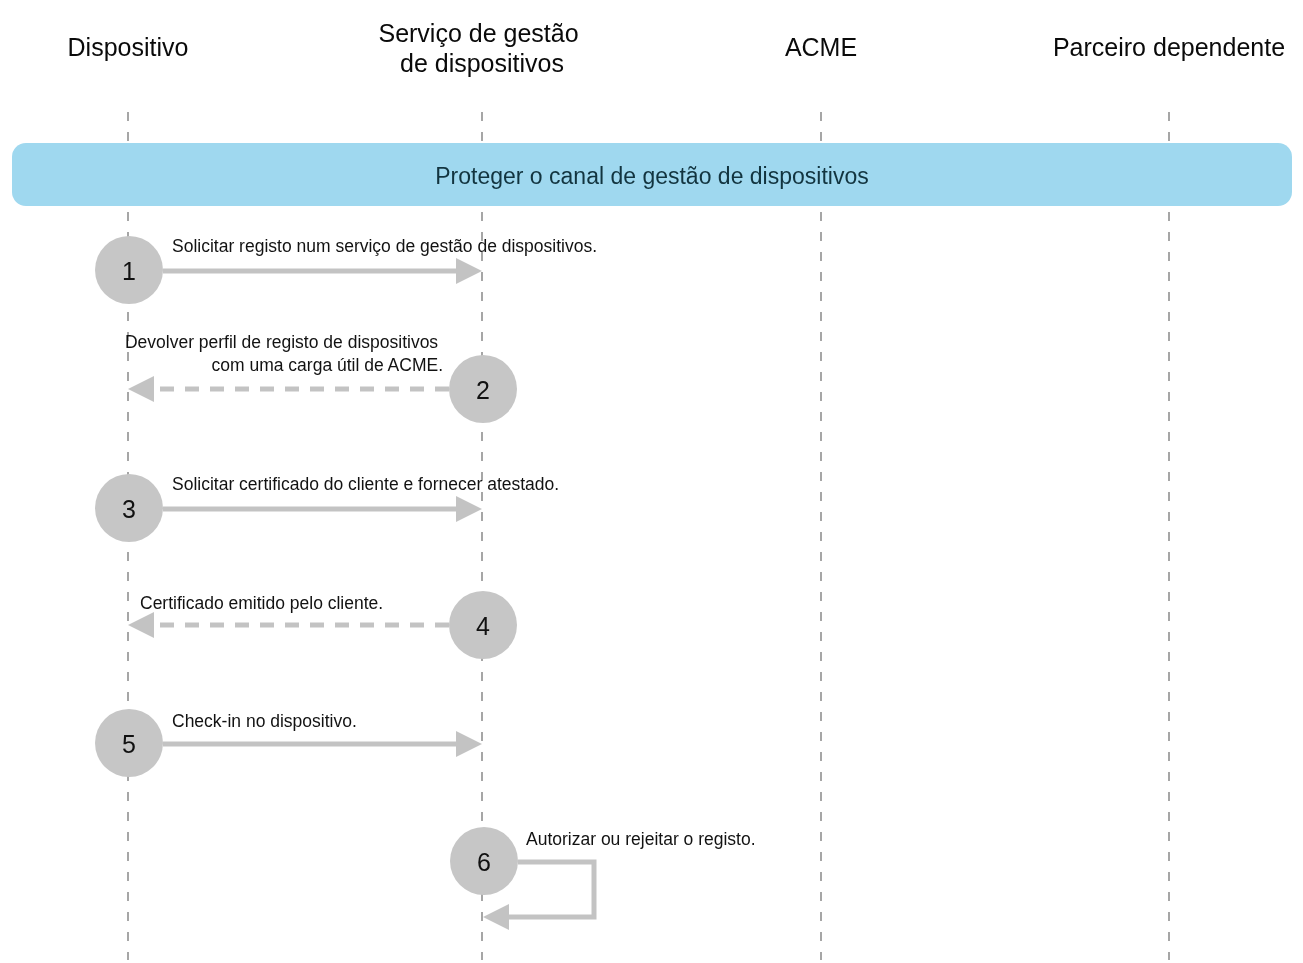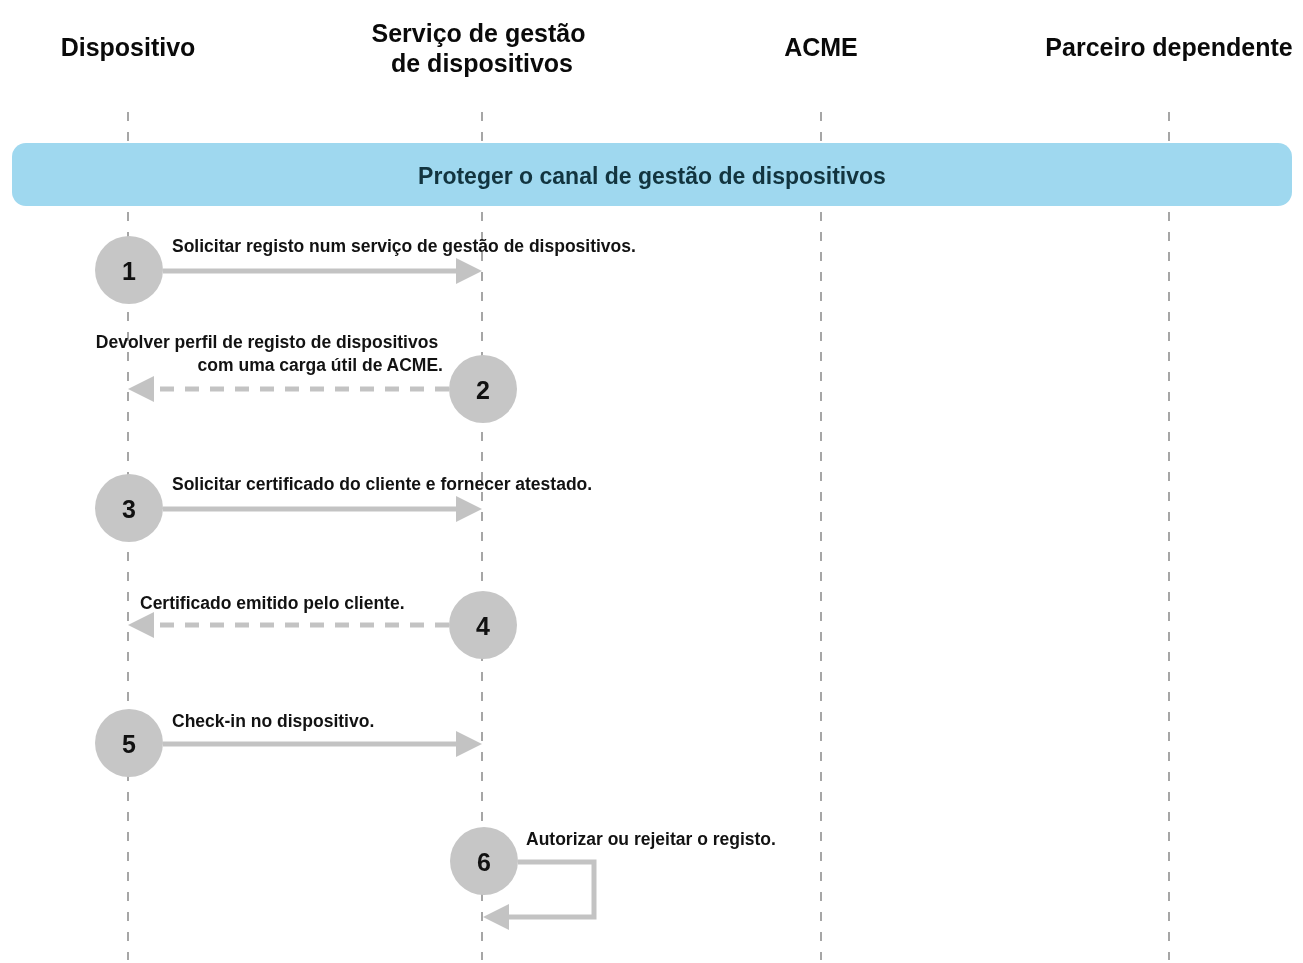--- a/index.html
+++ b/index.html
@@ -11,21 +11,20 @@
   body {
     font-family: "Liberation Sans", sans-serif;
     -webkit-font-smoothing: antialiased;
   }
   #diagram-root {
     position: relative;
     width: 1303px;
     height: 963px;
     background: #ffffff;
     overflow: hidden;
-    font-weight: bold;
   }
   #diagram-svg {
     position: absolute;
     left: 0;
     top: 0;
     width: 1303px;
     height: 963px;
     display: block;
   }
   .hdr-label {

